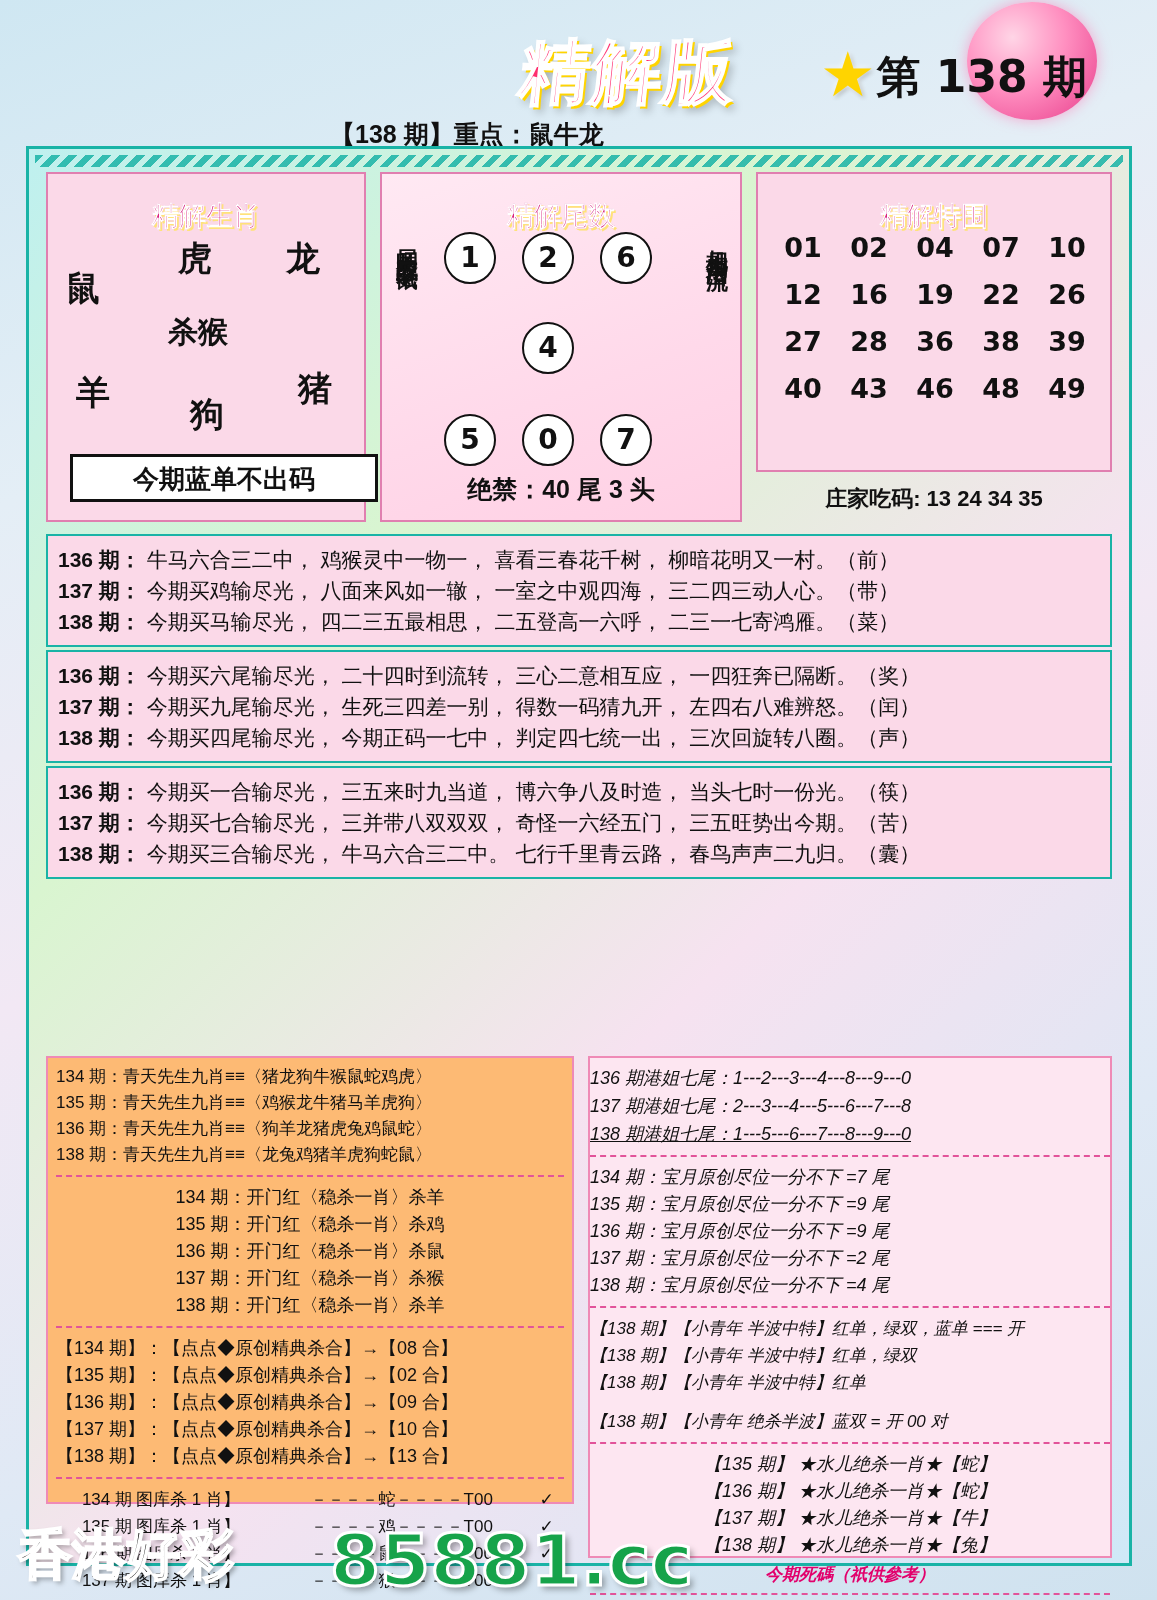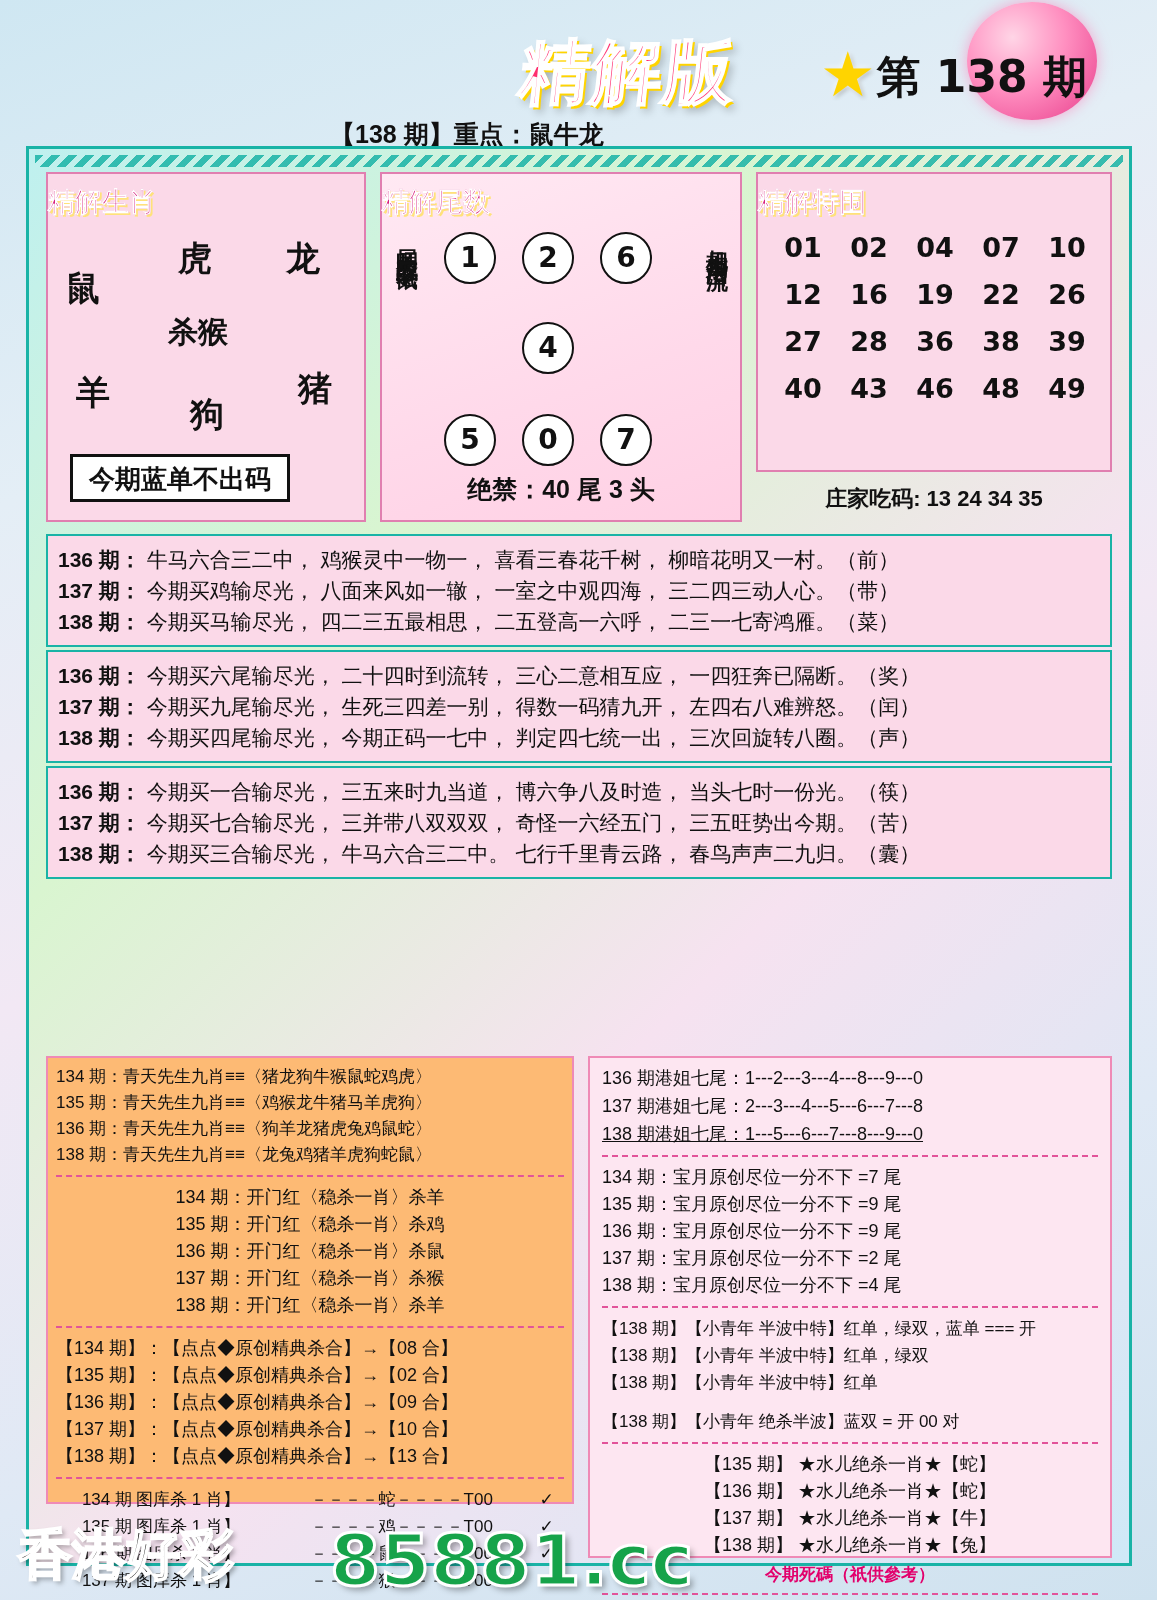--- a/index.html
+++ b/index.html
@@ -58,34 +58,34 @@
     margin-bottom:6px;
   }
   .inner {
     position:absolute; left:32px; top:172px; width:1094px; height:1386px;
   }
 
   
   .topbox { position:absolute; top:0; height:350px; }
   .box-border { border:2px solid #e07fb0; background:#fbd9e8; height:100%; position:relative; }
   .box-title {
-    font-size:27px; font-weight:bold; padding-top:10px;
+    text-align:center; font-size:27px; font-weight:bold; padding-top:24px;
     color:#d1006e; -webkit-text-stroke:.5px #fff;
     text-shadow:2px 2px 0 #ffe27a;
     font-family:"DejaVu Sans", sans-serif;
   }
 
   
   #box1 { left:14px; width:320px; }
   .zodiac { position:absolute; font-size:34px; font-weight:bold; color:#111;
             font-family:"DejaVu Sans", sans-serif; }
   .z-kill { position:absolute; font-size:30px; font-weight:bold; color:#111;
             font-family:"DejaVu Sans", sans-serif; }
   .bluebar {
-    position:absolute; left:22px; bottom:18px; width:220px; height:48px;
+    position:absolute; left:22px; bottom:18px; width:308px; height:48px;
     border:3px solid #111; background:#fff; color:#111;
     font-size:26px; font-weight:bold; text-align:center; line-height:44px;
   }
 
   
   #box2 { left:348px; width:362px; }
   #box2 .box-border { border:2px solid #e07fb0;
     background:linear-gradient(160deg,#ffe9f3,#ffd9ea 60%,#ffd0e4); }
   .vtext {
     position:absolute; writing-mode:vertical-rl; text-orientation:upright;
@@ -122,21 +122,21 @@
     border:2px solid #19b3a6; background:#fbd9e8;
     padding:8px 10px;
   }
   .vline { font-size:21px; color:#111; line-height:31px; white-space:nowrap; }
   .vline .no { font-weight:bold; }
 
   
   .lcol { position:absolute; left:14px; top:884px; width:528px; height:448px;
           border:2px solid #ef8ab6; background:#fdba74; padding:6px 8px; }
   .rcol { position:absolute; left:556px; top:884px; width:524px; height:502px;
-          border:2px solid #ef8ab6; background:#fde6f1; padding:6px 12px; }
+          border:2px solid #ef8ab6; background:#fde6f1; padding:6px 0;font-style:italic; }
   .sm { font-size:17px; color:#111; line-height:26px; white-space:nowrap; }
   .dash { border-top:2px dashed #e2539a; margin:7px 0; }
   .blk { font-size:18px; color:#111; line-height:27px; white-space:nowrap; }
   .pinkhdr { text-align:center; color:#e2006c; font-size:17px; font-weight:bold; }
   .tbl { width:100%; border-collapse:collapse; }
   .tbl td { font-size:17px; color:#111; padding:2px 2px; white-space:nowrap; }
   .tbl td.n { width:78px; text-align:right; }
   .tbl td.k { width:132px; }
   .tbl td.v { text-align:center; }
   .chk { color:#0a7a24; }

